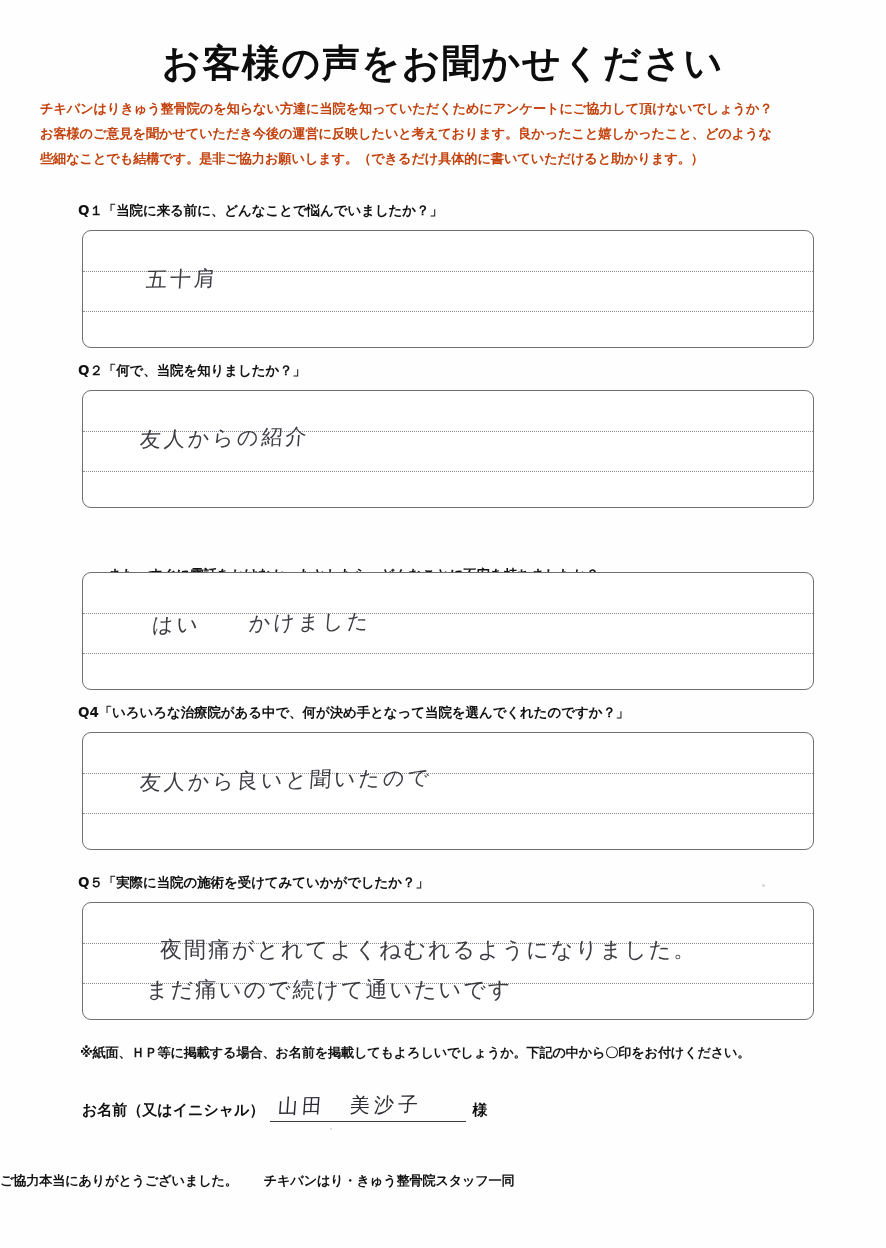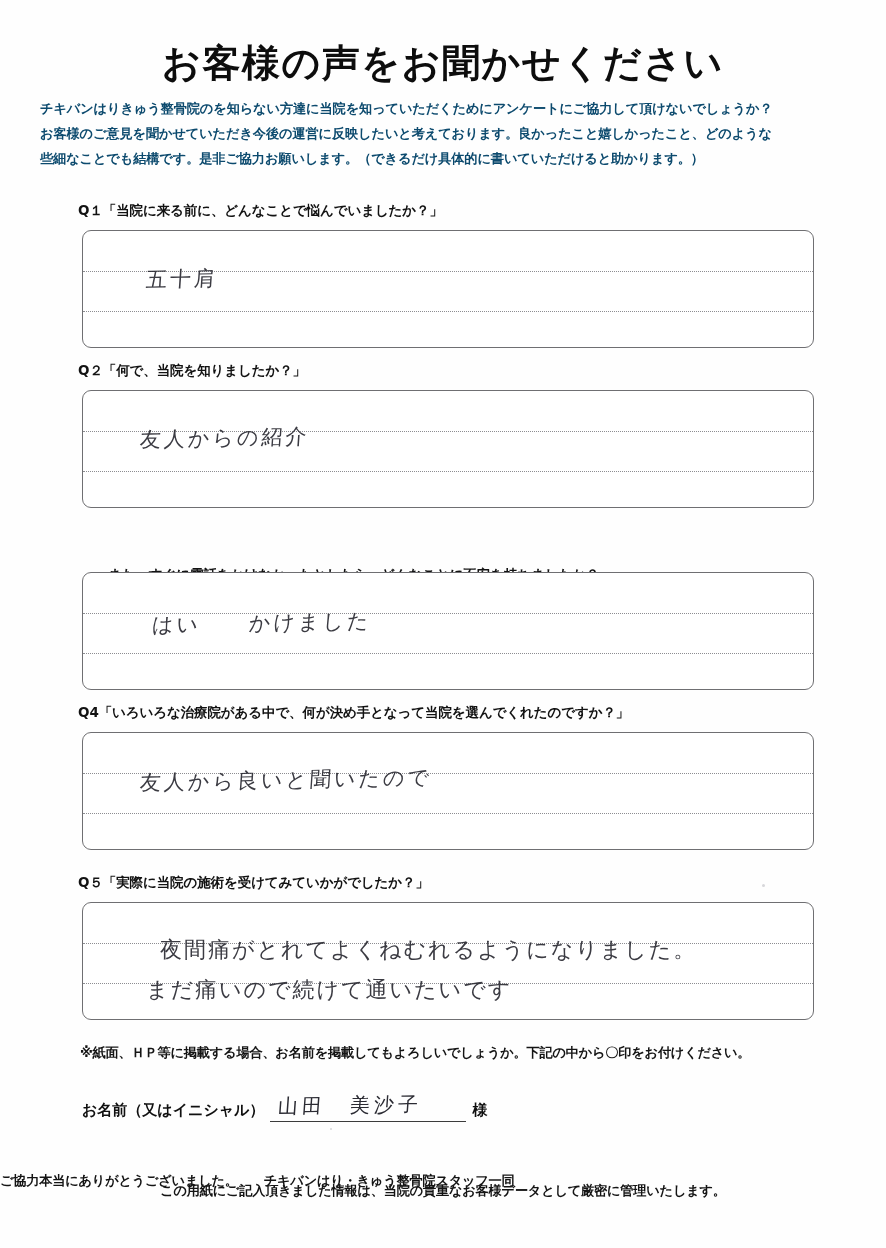--- a/index.html
+++ b/index.html
@@ -39,21 +39,21 @@
   }
 
   .intro {
     position: absolute;
     top: 96px;
     left: 40px;
     width: 812px;
     font-size: 13.2px;
     font-weight: 700;
     line-height: 25px;
-    color: #0c4a6e;
+    color: #c2410c;
     letter-spacing: -0.1px;
   }
   .intro p { margin: 0; }
 
   
   .qblock { position: absolute; left: 0; width: 886px; }
 
   .qlabel {
     position: absolute;
     left: 78px;
@@ -261,17 +261,16 @@
 
   <div class="name-row">
     <span>お名前（又はイニシャル）</span>
     <span class="name-line">
       <span class="name-hand">山田　美沙子</span>
     </span>
     <span>様</span>
   </div>
 
   <div class="thanks">ご協力本当にありがとうございました。　　チキバンはり・きゅう整骨院スタッフ一同</div>
-  <div class="privacy">この用紙にご記入頂きました情報は、当院の貴重なお客様データとして厳密に管理いたします。</div>
 
   <div class="speck" style="left:762px; top:884px; width:3px; height:3px;"></div>
   <div class="speck" style="left:330px; top:1128px; width:2px; height:2px;"></div>
 </div>
 
 </body></html>

